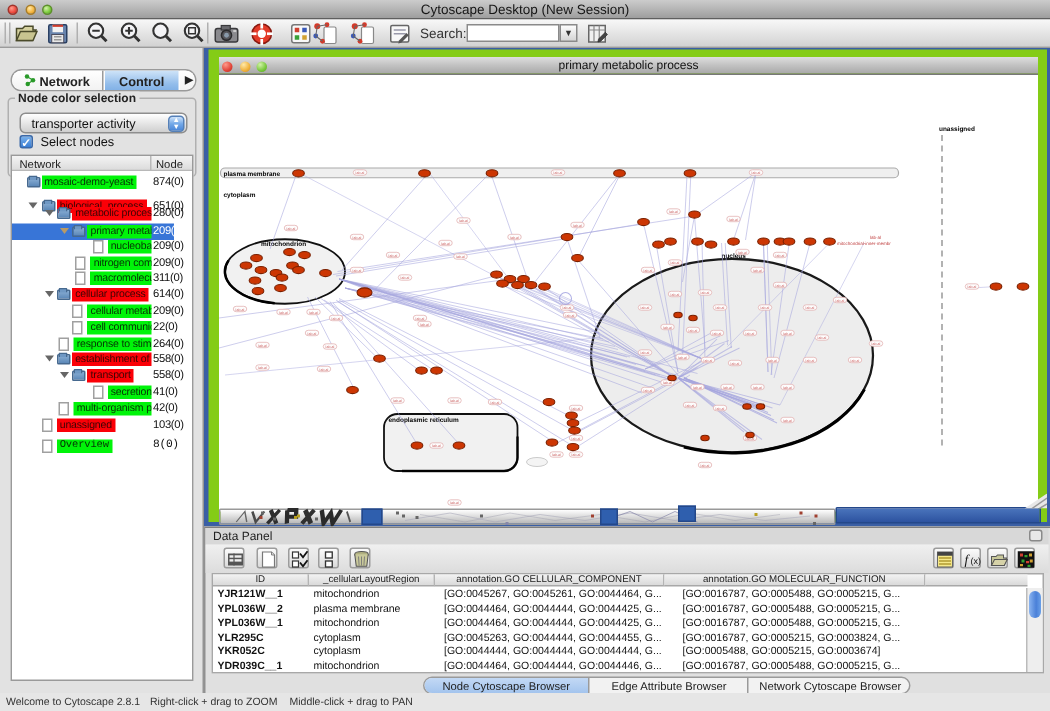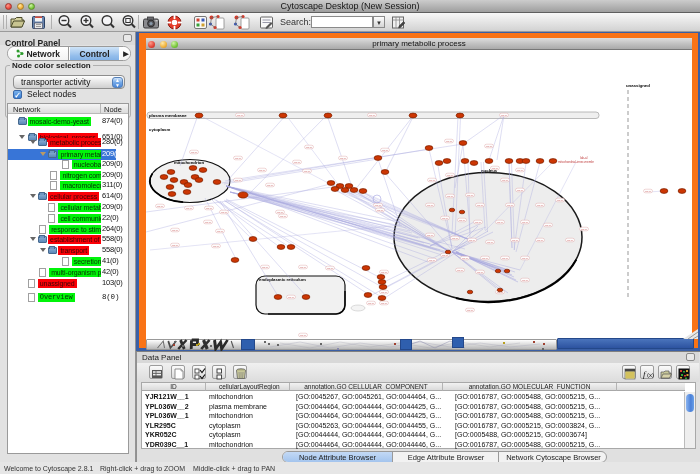--- a/index.html
+++ b/index.html
@@ -35,21 +35,21 @@
 .treehead { position:absolute; left:0; top:0; width:120px; height:10px; background:linear-gradient(#f4f4f4,#dcdcdc); border-bottom:1px solid #b8b8b8; font-size:7.5px; color:#222; }
 .trow { position:absolute; left:0; width:108px; height:10.8px; font-size:7px; letter-spacing:-0.1px; white-space:nowrap; }
 .tlabel { display:inline-block; height:9px; line-height:9px; padding:0 2px; overflow:hidden; }
 .tcount { position:absolute; left:94px; top:0; font-size:7.5px; letter-spacing:-0.2px; line-height:10.8px; color:#111; }
 .tri { position:absolute; top:3px; width:0; height:0; border-left:3.5px solid transparent; border-right:3.5px solid transparent; border-top:4.5px solid #666; }
 .fold { position:absolute; top:2px; width:9px; height:7px; background:linear-gradient(#89aed4,#5c88b8); border:1px solid #46698f; border-radius:1px; }
 .fold:before { content:""; position:absolute; left:0; top:-2px; width:4px; height:2px; background:#6f98c4; border:1px solid #46698f; border-bottom:none; border-radius:1px 1px 0 0; }
 .fico { position:absolute; top:1px; width:7px; height:9px; background:#fff; border:1px solid #a0a0a0; }
 
 .desk { left:136px; top:32px; width:564px; height:319px; background:#3a5fa5; }
-.netwin { position:absolute; left:3px; top:1px; width:559px; height:315px; background:#f97316; }
+.netwin { position:absolute; left:3px; top:1px; width:559px; height:315px; background:#84cc16; }
 .ntitle { position:absolute; left:7px; top:5px; width:546px; height:12px;
   background:linear-gradient(180deg,#dedede 0%,#c2c2c2 50%,#a9a9a9 100%); border-bottom:1px solid #777;
   font-size:8px; color:#111; text-align:center; line-height:12px; }
 .ncanvas { position:absolute; left:7px; top:17px; width:546px; height:291px; background:#ffffff; }
 
 .dpanel { left:136px; top:351px; width:564px; height:111px; background:#e0e0e0; border-left:1px solid #909090; border-top:1px solid #808080; }
 .dphead { position:absolute; left:0; top:0; width:562px; height:11px; background:#d8d8d8; font-size:8px; color:#222; }
 .dtool { position:absolute; left:0; top:11px; width:562px; height:19px; background:linear-gradient(#f0f0f0,#dcdcdc); }
 .dicon { position:absolute; top:2px; width:14px; height:14px; background:linear-gradient(#fbfbfb,#dadada); border:1px solid #9c9c9c; border-radius:2px; }
 .dtable { position:absolute; left:4px; top:30px; width:555px; height:67px; background:#fff; border:1px solid #a8a8a8; }
@@ -157,21 +157,20 @@
     <div class="scombo">▼</div>
     <svg class="ticon" style="left:390px;top:1px" width="17" height="17" viewBox="0 0 17 17">
       <rect x="2.5" y="3" width="11" height="11" fill="#f0f0f0" stroke="#666" stroke-width="1"></rect>
       <line x1="2.5" y1="6" x2="13.5" y2="6" stroke="#888" stroke-width="0.8"></line>
       <line x1="6" y1="3" x2="6" y2="14" stroke="#888" stroke-width="0.8"></line>
       <line x1="9.5" y1="3" x2="9.5" y2="14" stroke="#888" stroke-width="0.8"></line>
       <path d="M9 12 L13.5 7.5 L15 9 L10.5 13.5 L8.6 14 Z" fill="#444" stroke="#222" stroke-width="0.4"></path>
     </svg>
   </div>
 <div class="abs cpanel">
-    <div class="cphead"><span>Control Panel</span><div class="floati" style="right:3px;top:2px"></div></div>
     <div class="tabs">
  <div class="tabseg" style="left:0;width:61px;background:linear-gradient(#ffffff,#f0f0f0);border-right:1px solid #9a9a9a;">
    <svg width="8" height="9" viewBox="0 0 8 9" style="vertical-align:-1px">
           <circle cx="2" cy="2" r="1.5" fill="#2a9a2a"></circle>
           <circle cx="6" cy="4.5" r="1.5" fill="#2a9a2a"></circle>
           <circle cx="2.5" cy="7" r="1.5" fill="#2a9a2a"></circle>
           <line x1="2" y1="2" x2="6" y2="4.5" stroke="#2a9a2a" stroke-width="0.7"></line>
           <line x1="6" y1="4.5" x2="2.5" y2="7" stroke="#2a9a2a" stroke-width="0.7"></line>
         </svg>
    Network</div>
@@ -759,21 +758,21 @@
       <div class="dtd" style="left:313px;top:47.4px;width:162px;">[GO:0005488, GO:0005215, GO:0003674]</div>
       <div class="dtd" style="left:3px;top:57.0px;width:60px;font-weight:bold;">YDR039C__1</div>
       <div class="dtd" style="left:67px;top:57.0px;width:80px;">mitochondrion</div>
       <div class="dtd" style="left:154px;top:57.0px;width:146px;">[GO:0044464, GO:0044444, GO:0044446, G...</div>
       <div class="dtd" style="left:313px;top:57.0px;width:162px;">[GO:0016787, GO:0005488, GO:0005215, G...</div>
       <div class="scroll" style="right:0;top:9px;width:11px;height:56px;background:#eee;border-left:1px solid #bbb;">
         <div style="position:absolute;left:1px;top:2px;width:8px;height:18px;border-radius:4px;background:linear-gradient(90deg,#8ab4f0,#4a80d8 60%,#6aa0e8);"></div>
       </div>
     </div>
     <div class="dtabs" style="width:325px;">
- <div class="dtabseg" style="left:0;width:110px;background:linear-gradient(#c3d9f5,#9dc0ec);border-right:1px solid #9a9a9a;">Node Attribute Browser</div>
+ <div class="dtabseg" style="left:0;width:110px;background:linear-gradient(#c3d9f5,#9dc0ec);border-right:1px solid #9a9a9a;">Node Cytoscape Browser</div>
  <div class="dtabseg" style="left:111px;width:105px;border-right:1px solid #9a9a9a;">Edge Attribute Browser</div>
  <div class="dtabseg" style="left:217px;width:107px;">Network Cytoscape Browser</div>
 </div>
   </div>
 <div class="abs statusbar">
  <span style="left:4px">Welcome to Cytoscape 2.8.1</span>
  <span style="left:100px">Right-click + drag to ZOOM</span>
  <span style="left:193px">Middle-click + drag to PAN</span>
 </div>
 </body></html>

